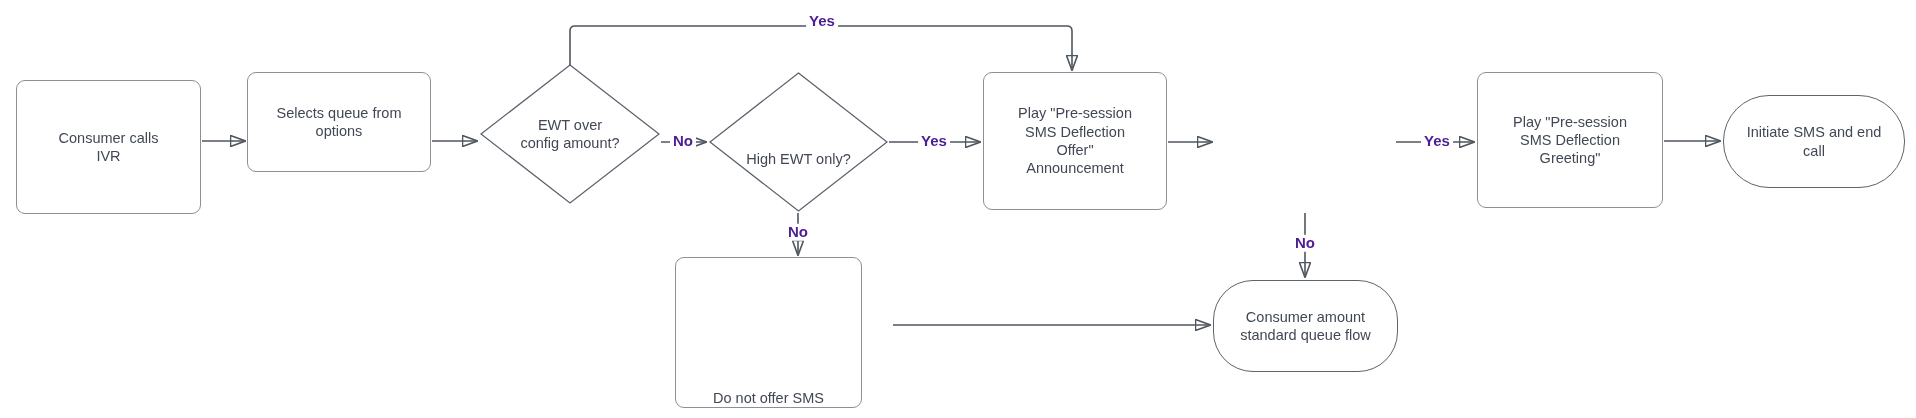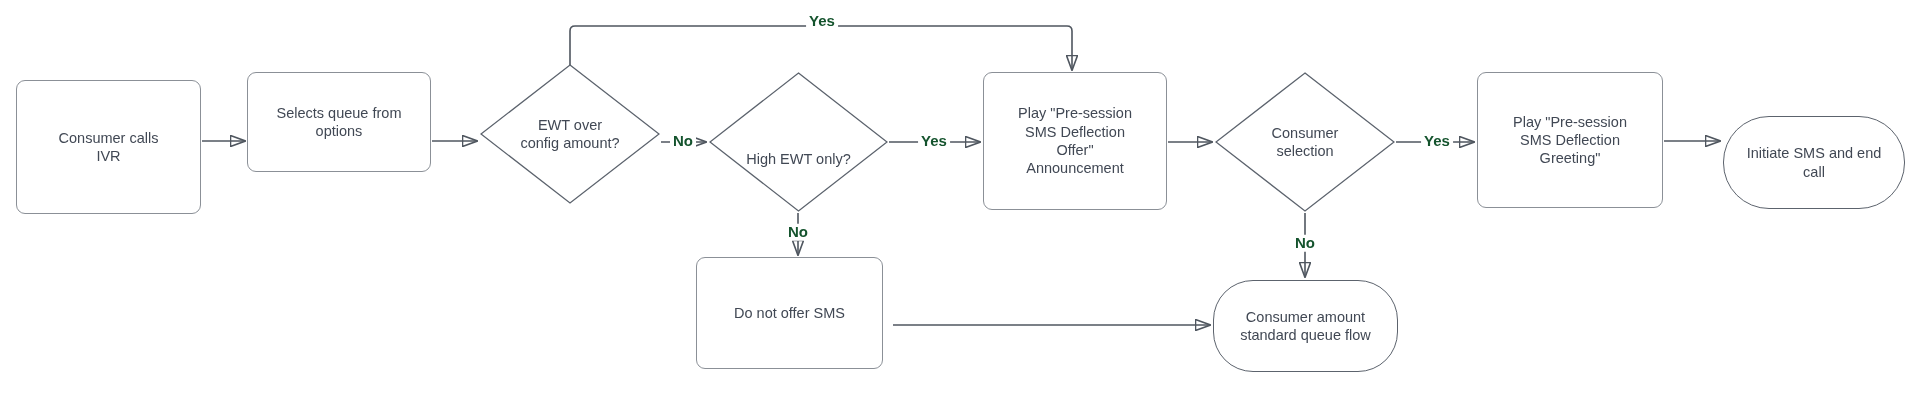--- a/index.html
+++ b/index.html
@@ -26,31 +26,31 @@
     background:#ffffff;
     border:1.8px solid #8b9097;
     border-radius:9px;
     box-sizing:border-box;
   }
   .term{
     background:#ffffff;
     border:1.6px solid #5c636d;
     box-sizing:border-box;
   }
-  .term.r46{border-radius:46px;margin-top:21px;}
+  .term.r46{border-radius:46px;}
   .term.r40{border-radius:40px;}
   .decision{background:transparent;border:none;}
   .decision svg{position:absolute;left:0;top:0;width:100%;height:100%;z-index:1;}
   .decision .lbl{width:72%;}
   .edge-label{
     position:absolute;z-index:3;
     transform:translate(-50%,-50%);
     background:#ffffff;
     padding:0 3px;
-    color:#14532d;
+    color:#4c1d95;
     font-size:15px;
     font-weight:bold;
     line-height:1.1;
   }
 </style>
 </head>
 <body>
 
 <div class="canvas">
 
@@ -98,40 +98,33 @@
     <div class="lbl" style="width:86%;margin-top:35px;">High EWT only?</div>
   </div>
 
   <div class="node proc" style="left:983px;top:72px;width:184px;height:138px;">
     <div class="lbl">Play "Pre-session
 SMS Deflection
 Offer"
 Announcement</div>
   </div>
 
-  <div class="node decision" style="left:1215px;top:72px;width:180px;height:140px;">
-    <svg viewBox="0 0 180 140" preserveAspectRatio="none">
-      <polygon points="90,1 179,70 90,139 1,70" fill="#ffffff" stroke="#5c636d" stroke-width="1.3"></polygon>
-    </svg>
-    <div class="lbl">Consumer
-selection</div>
-  </div>
 
   <div class="node proc" style="left:1477px;top:72px;width:186px;height:136px;">
     <div class="lbl">Play "Pre-session
 SMS Deflection
 Greeting"</div>
   </div>
 
   <div class="node term r46" style="left:1723px;top:95px;width:182px;height:93px;">
     <div class="lbl">Initiate SMS and end
 call</div>
   </div>
 
-  <div class="node proc" style="left:696px;top:257px;width:187px;height:112px;">
+  <div class="node proc" style="left:675px;top:257px;width:187px;height:151px;align-items:flex-end;">
     <div class="lbl">Do not offer SMS</div>
   </div>
 
   <div class="node term r40" style="left:1213px;top:280px;width:185px;height:92px;">
     <div class="lbl">Consumer amount
 standard queue flow</div>
   </div>
 
   <div class="edge-label" style="left:822px;top:21px;">Yes</div>
   <div class="edge-label" style="left:683px;top:141px;">No</div>

